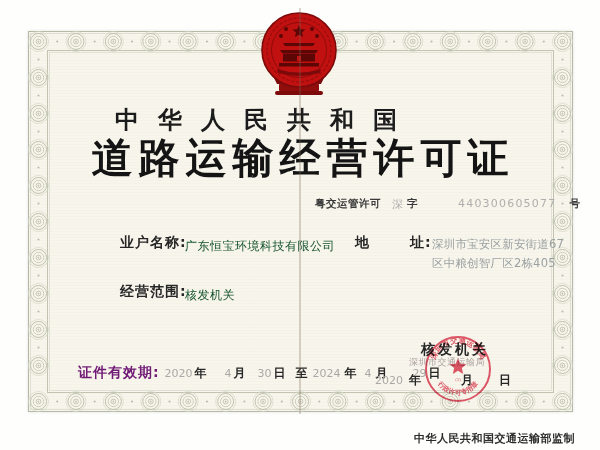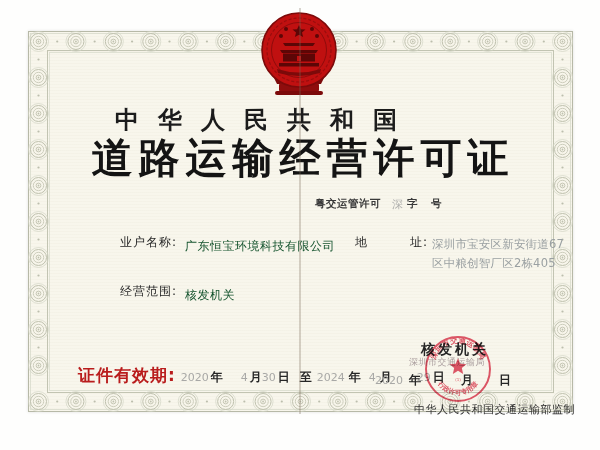--- a/index.html
+++ b/index.html
@@ -26,40 +26,40 @@
     font-size:41px;font-weight:bold;color:#141414;
     letter-spacing:6px;text-indent:6px;z-index:2;
   }
   .license-line{position:absolute;left:315px;top:197px;display:flex;align-items:flex-start;z-index:2}
   .license-line .blk{font-size:10.5px;font-weight:bold;color:#3a3a3a;letter-spacing:.5px}
   .license-line .gry{font-size:11px;color:#aeaeac}
   .lic-region{margin-left:11px}
   .lic-zi{margin-left:4px}
   .lic-num{margin-left:40px;letter-spacing:1.2px}
   .lic-hao{margin-left:13px}
-  .fld-label{position:absolute;font-size:12px;font-weight:normal;color:#262626;letter-spacing:1px;z-index:2}
+  .fld-label{position:absolute;font-size:14px;font-weight:bold;color:#262626;letter-spacing:1px;z-index:2}
   .fld-value{position:absolute;font-size:12px;color:#14532d;letter-spacing:.5px;z-index:2}
   .addr-value{position:absolute;font-size:11.5px;color:#9aa0a2;letter-spacing:.2px;z-index:2}
   .validity{position:absolute;left:78px;top:364px;display:flex;align-items:baseline;z-index:2}
-  .validity .lab{font-size:17px;font-weight:bold;color:#b91c1c;letter-spacing:1px}
+  .validity .lab{font-size:14px;font-weight:bold;color:#701a75;letter-spacing:1px}
   .validity .num{font-size:11px;color:#a8a8a6}
   .validity .unit{font-size:12px;font-weight:bold;color:#262626}
   .issuer-label{position:absolute;left:421px;top:341px;font-size:14px;font-weight:bold;color:#262626;letter-spacing:3px;z-index:2}
   .issuer-name{position:absolute;left:409px;top:356px;font-size:9px;color:#ab9f9f;letter-spacing:.5px;z-index:2}
   .issue-date{position:absolute;left:375px;top:372px;display:flex;align-items:baseline;z-index:2}
   .issue-date .num{font-size:11px;color:#a8a8a6}
   .issue-date .unit{font-size:12px;font-weight:bold;color:#262626}
   .id-y{margin-left:6px}
   .id-m{margin-left:40px}
   .id-d{margin-left:26px}
   .seal{position:absolute;left:418px;top:329px;width:80px;height:80px;z-index:4;mix-blend-mode:multiply;opacity:.92}
   .fold{position:absolute;left:299px;top:8px;width:1.5px;height:406px;background:rgba(120,105,85,.28);z-index:5}
   .footer{
-    position:absolute;left:375px;top:402px;width:200px;text-align:right;
-    font-size:11px;font-weight:normal;color:#2b2b2b;letter-spacing:.5px;
+    position:absolute;left:375px;top:431px;width:200px;text-align:right;
+    font-size:11px;font-weight:bold;color:#2b2b2b;letter-spacing:.5px;
   }
 </style>
 </head>
 <body>
 
 <div class="cert">
   <svg class="frame-svg" viewBox="0 0 545 381" id="frame-svg">
     <defs>
       <g id="rosette">
         <circle cx="0" cy="0" r="8" fill="none" stroke="#bfc1ae" stroke-width="1"></circle>
@@ -191,41 +191,42 @@
   <path d="M20 57 Q42 64 64 57 L63 61 Q42 67 21 61 Z" fill="#7c0a0a"></path>
 </svg>
 
 <div class="title1">中华人民共和国</div>
 <div class="title2">道路运输经营许可证</div>
 
 <div class="license-line">
   <span class="blk">粤交运管许可</span>
   <span class="gry lic-region">深</span>
   <span class="blk lic-zi">字</span>
+  <span class="gry lic-num">440300605077</span>
   <span class="blk lic-hao">号</span>
 </div>
 
 <div class="fld-label" style="left:120px;top:234px">业户名称:</div>
 <div class="fld-value" style="left:185px;top:238px">广东恒宝环境科技有限公司</div>
 
 <div class="fld-label" style="left:355px;top:234px">地</div>
 <div class="fld-label" style="left:410px;top:234px">址:</div>
 <div class="addr-value" style="left:432px;top:237px">深圳市宝安区新安街道67</div>
 <div class="addr-value" style="left:432px;top:256px">区中粮创智厂区2栋405</div>
 
 <div class="fld-label" style="left:120px;top:283px">经营范围:</div>
 <div class="fld-value" style="left:185px;top:287px">核发机关</div>
 
 <div class="validity">
   <span class="lab">证件有效期:</span>
   <span class="num" style="margin-left:5px">2020</span>
   <span class="unit" style="margin-left:2px">年</span>
   <span class="num" style="margin-left:18px">4</span>
   <span class="unit" style="margin-left:2px">月</span>
-  <span class="num" style="">30</span>
+  <span class="num" style="margin-left:12px">30</span>
   <span class="unit" style="margin-left:2px">日</span>
   <span class="unit" style="margin-left:10px">至</span>
   <span class="num" style="margin-left:5px">2024</span>
   <span class="unit" style="margin-left:4px">年</span>
   <span class="num" style="margin-left:8px">4</span>
   <span class="unit" style="margin-left:4px">月</span>
   <span class="num" style="margin-left:25px">29</span>
   <span class="unit" style="margin-left:2px">日</span>
 </div>
 

